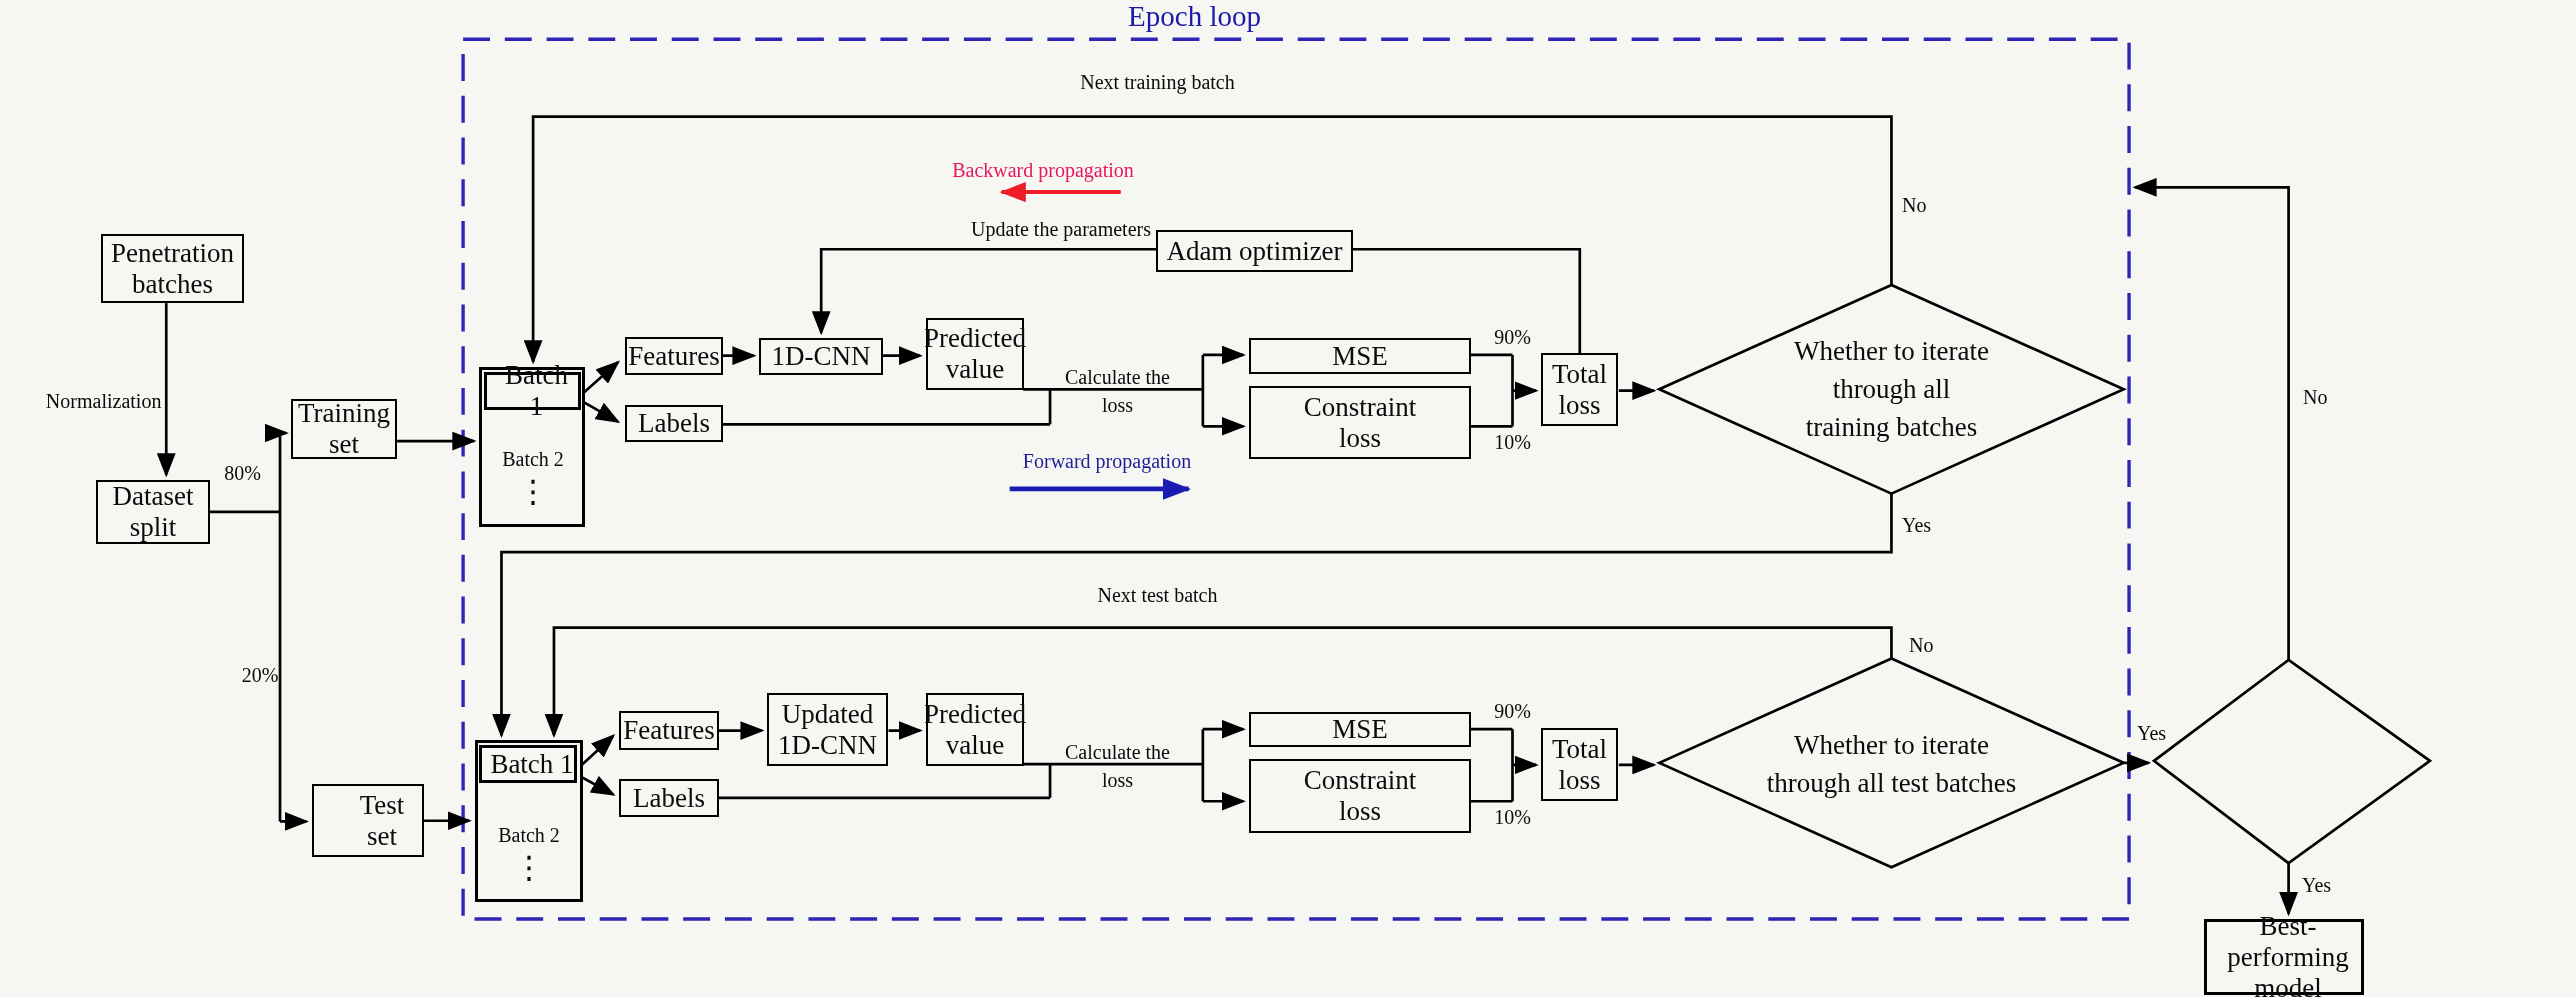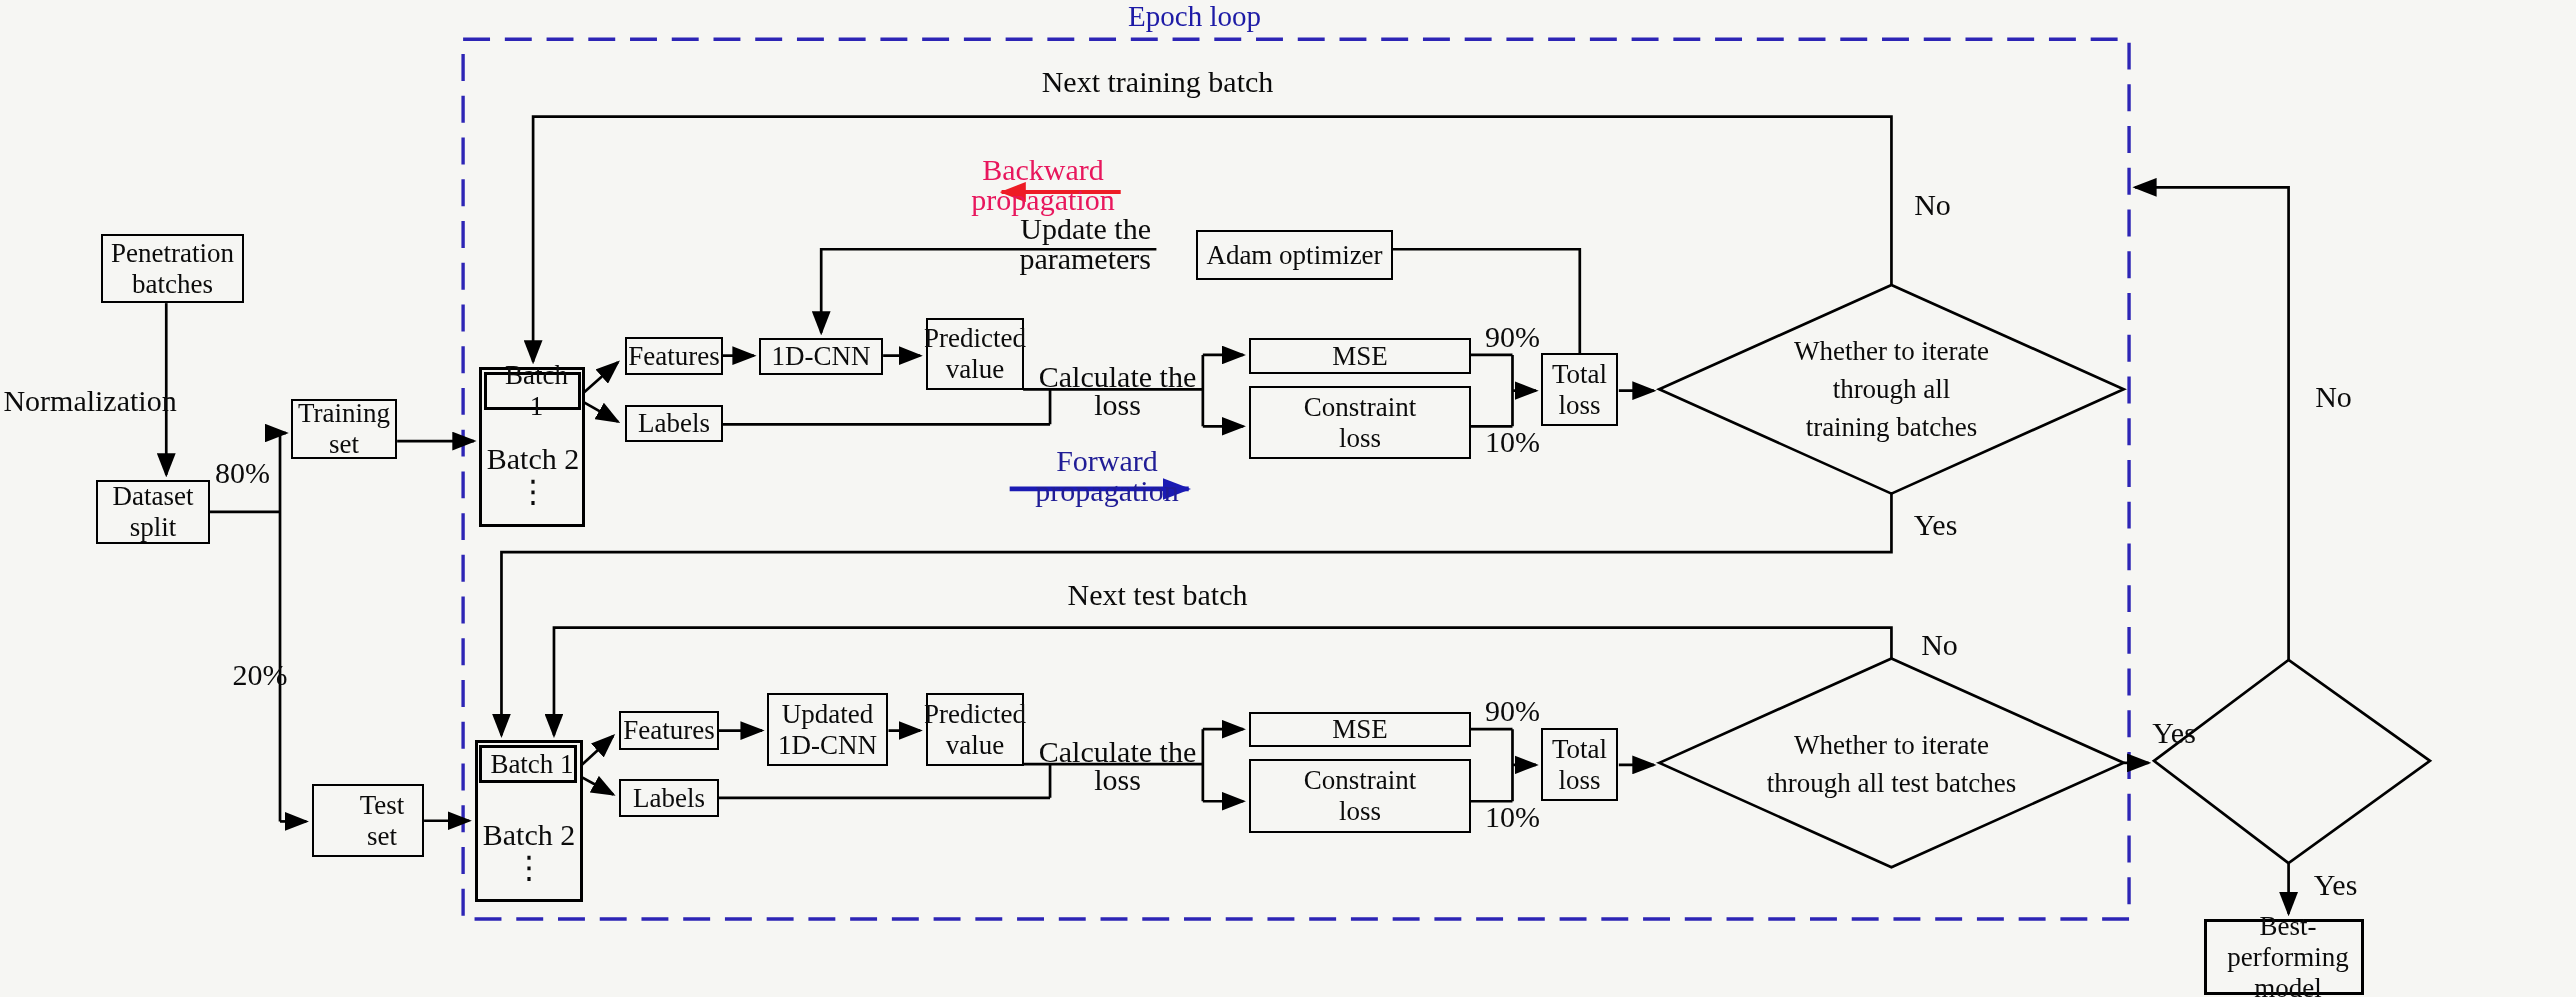--- a/index.html
+++ b/index.html
@@ -3,23 +3,23 @@
 <meta charset="utf-8">
 <style>
   html,body{margin:0;padding:0;background:#f6f6f3;}
   #canvas{position:relative;width:2576px;height:998px;background:#f6f6f3;
           font-family:Liberation Serif, serif;color:#0b0b0b;overflow:hidden;}
   #wires{position:absolute;left:0;top:0;z-index:1;}
   .box{position:absolute;z-index:2;background:#f6f6f3;border:2.7px solid #000;
        display:flex;align-items:center;justify-content:center;text-align:center;
        white-space:pre-line;font-size:27px;line-height:31px;box-sizing:border-box;}
   .thick{border-width:3.4px;padding-left:8px;}
-  .lbl{position:absolute;z-index:3;font-size:30px;line-height:30px;text-align:center;white-space:pre-line;}
+  .lbl{position:absolute;z-index:3;font-size:20px;line-height:30px;text-align:center;white-space:pre-line;}
   .rt{text-align:right;}
-  .lt{text-align:center;}
+  .lt{text-align:left;}
   .dtext{position:absolute;z-index:2;font-size:27px;line-height:38px;text-align:center;white-space:pre-line;
          display:flex;align-items:center;justify-content:center;}
   .navy{color:#201d96;}
   .pink{color:#e8175d;}
   .eptitle{color:#1d1ba6;font-size:29px;}
   .dots{font-size:31px;line-height:20px;letter-spacing:0;}
 </style>
 </head>
 <body>
 
@@ -125,21 +125,21 @@
   <div class="lbl" style="left:1474px;top:322px;width:77px;">90%</div>
   <div class="box" style="left:1249px;top:386px;width:222px;height:73px;">Constraint
 loss</div>
   <div class="lbl" style="left:1474px;top:427px;width:77px;">10%</div>
   <div class="box" style="left:1541px;top:353px;width:77px;height:73px;">Total
 loss</div>
 
   <div class="lbl" style="left:1023px;top:67px;width:269px;">Next training batch</div>
   <div class="lbl pink" style="left:942px;top:155px;width:202px;">Backward propagation</div>
   <div class="lbl rt" style="left:902px;top:214px;width:249px;">Update the parameters</div>
-  <div class="box" style="left:1156px;top:230px;width:197px;height:50px;margin-left:40px;">Adam optimizer</div>
+  <div class="box" style="left:1156px;top:230px;width:197px;height:42px;">Adam optimizer</div>
   <div class="lbl navy" style="left:1006px;top:446px;width:202px;">Forward propagation</div>
   <div class="dtext" style="left:1740px;top:331px;width:303px;height:116px;">Whether to iterate
 through all
 training batches</div>
   <div class="lbl lt" style="left:1902px;top:190px;width:61px;">No</div>
   <div class="lbl lt" style="left:1902px;top:510px;width:67px;">Yes</div>
 
   <div class="box thick" style="left:475px;top:740px;width:108px;height:162px;"></div>
   <div class="box thick" style="left:479px;top:745px;width:98px;height:38px;">Batch 1</div>
   <div class="lbl" style="left:477px;top:820px;width:104px;">Batch 2</div>

